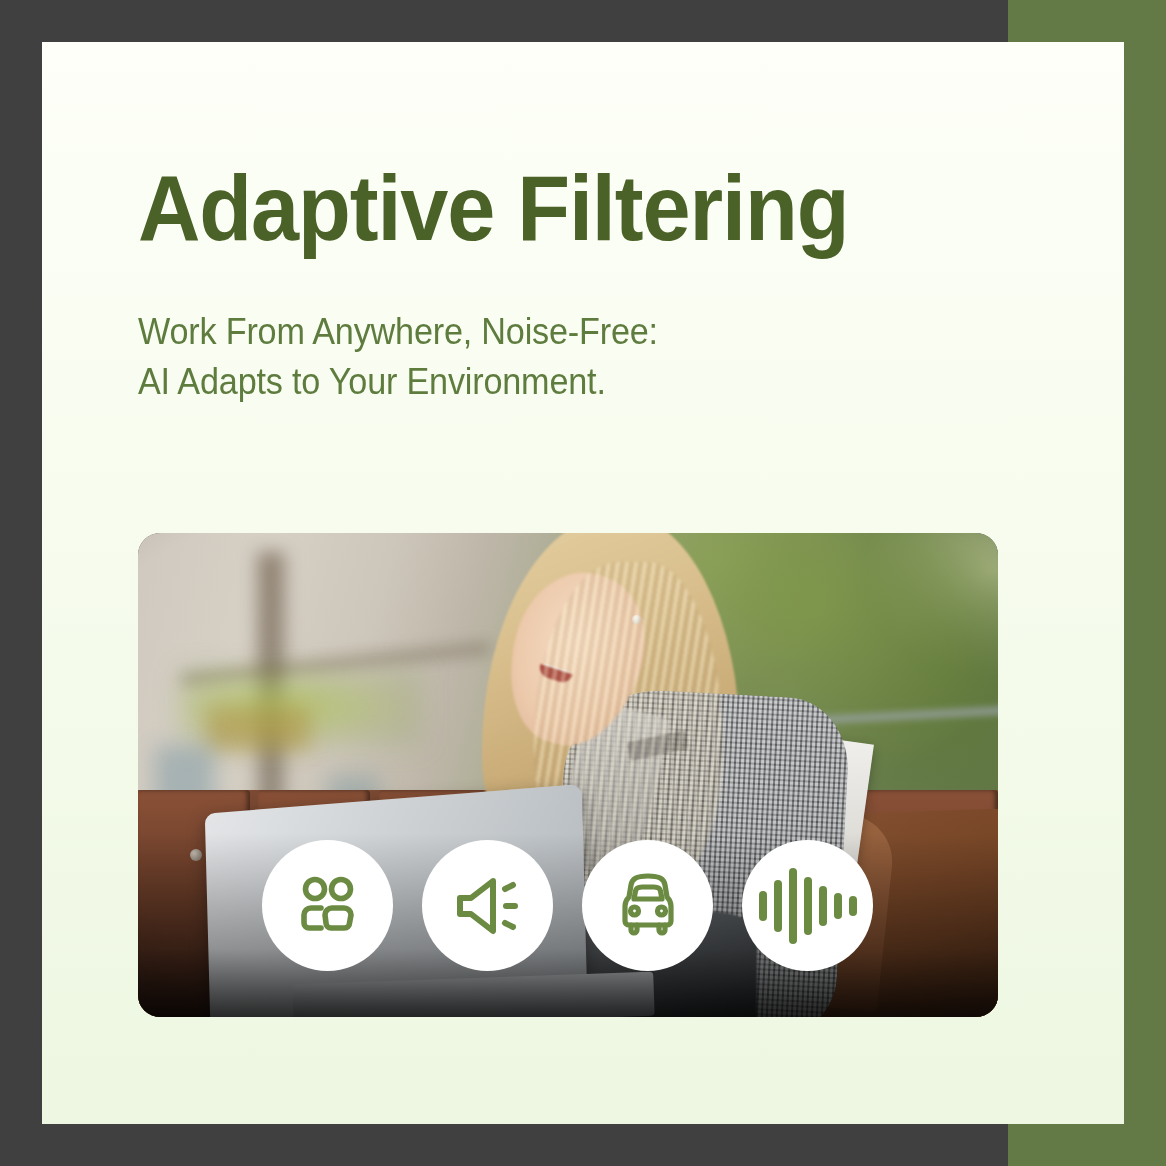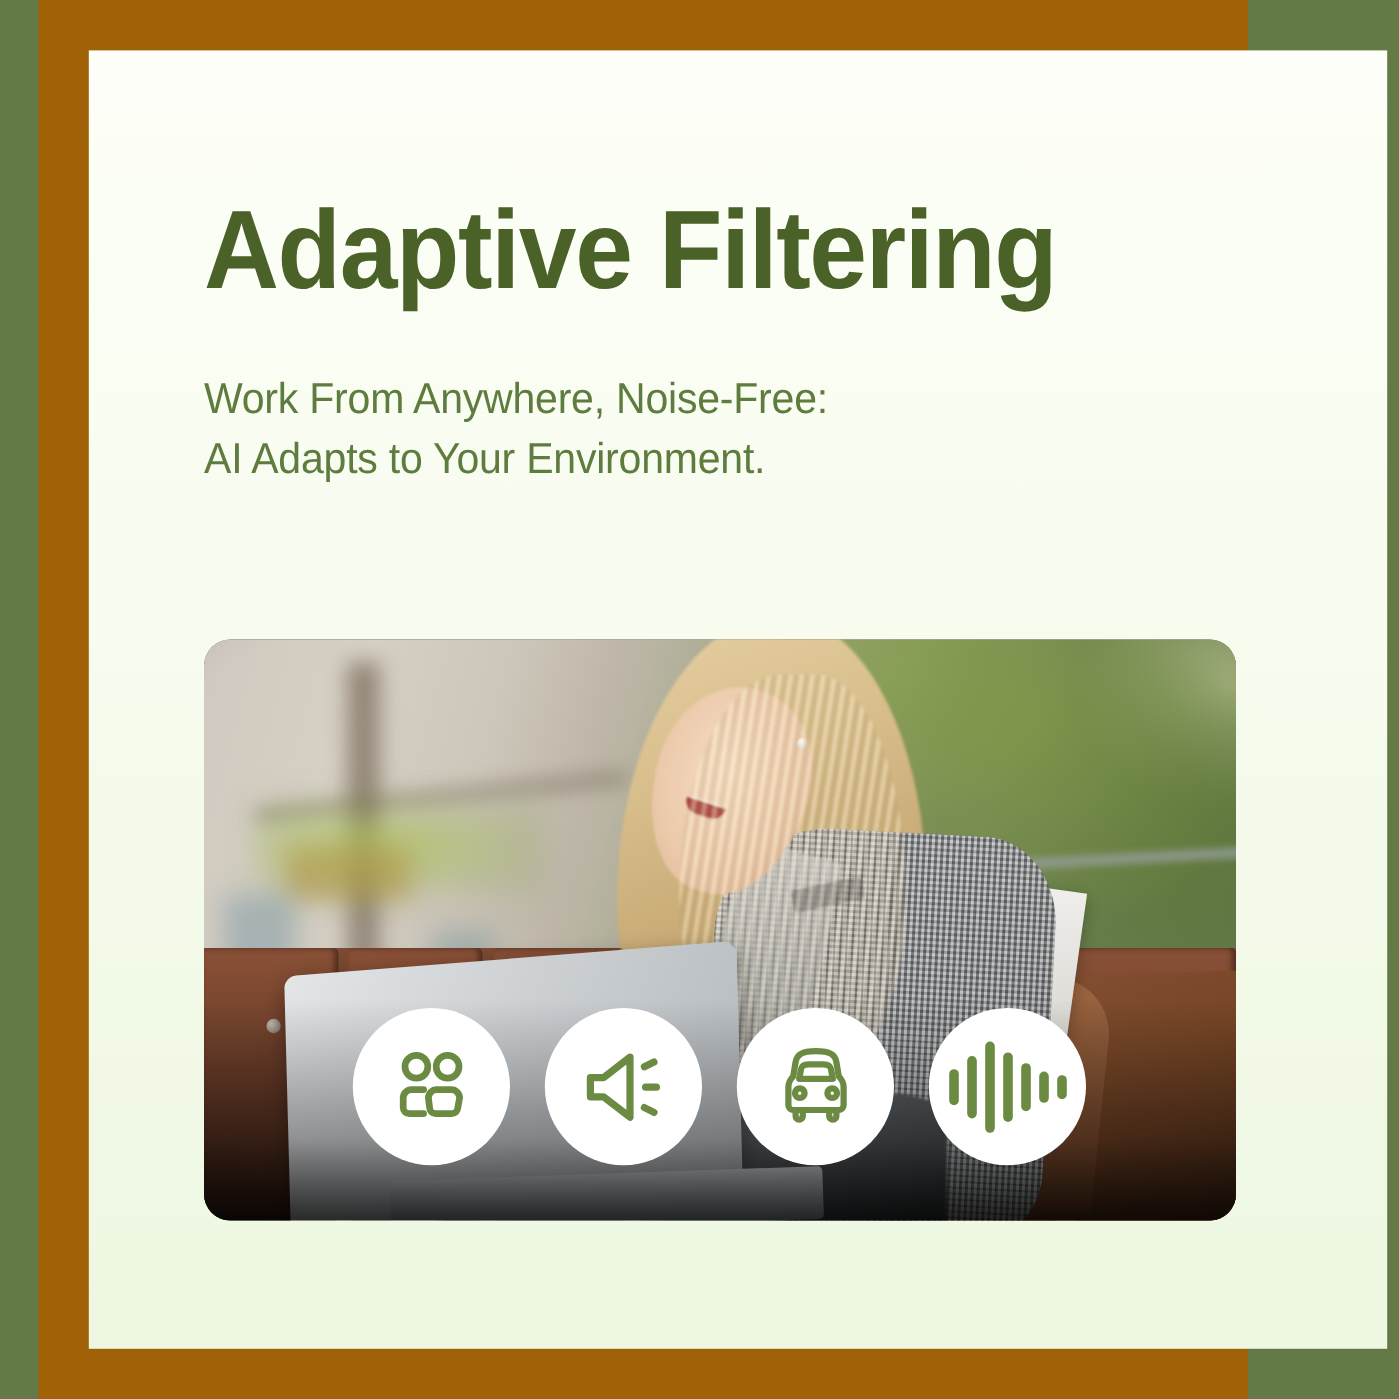--- a/index.html
+++ b/index.html
@@ -13,22 +13,21 @@
   body {
     font-family: "Liberation Sans", sans-serif;
     background: #637a47;
   }
 
   
   #poster {
     position: relative;
     width: 1008px;
     height: 1166px;
-    background: #a16207;
-    margin-left: 32px;
+    background: #404040;
   }
 
   #panel {
     position: absolute;
     left: 42px;
     top: 42px;
     width: 1082px;
     height: 1082px;
     background: linear-gradient(to bottom, #fdfff8 0%, #f7fcee 45%, #edf7e1 100%);
     overflow: hidden;

